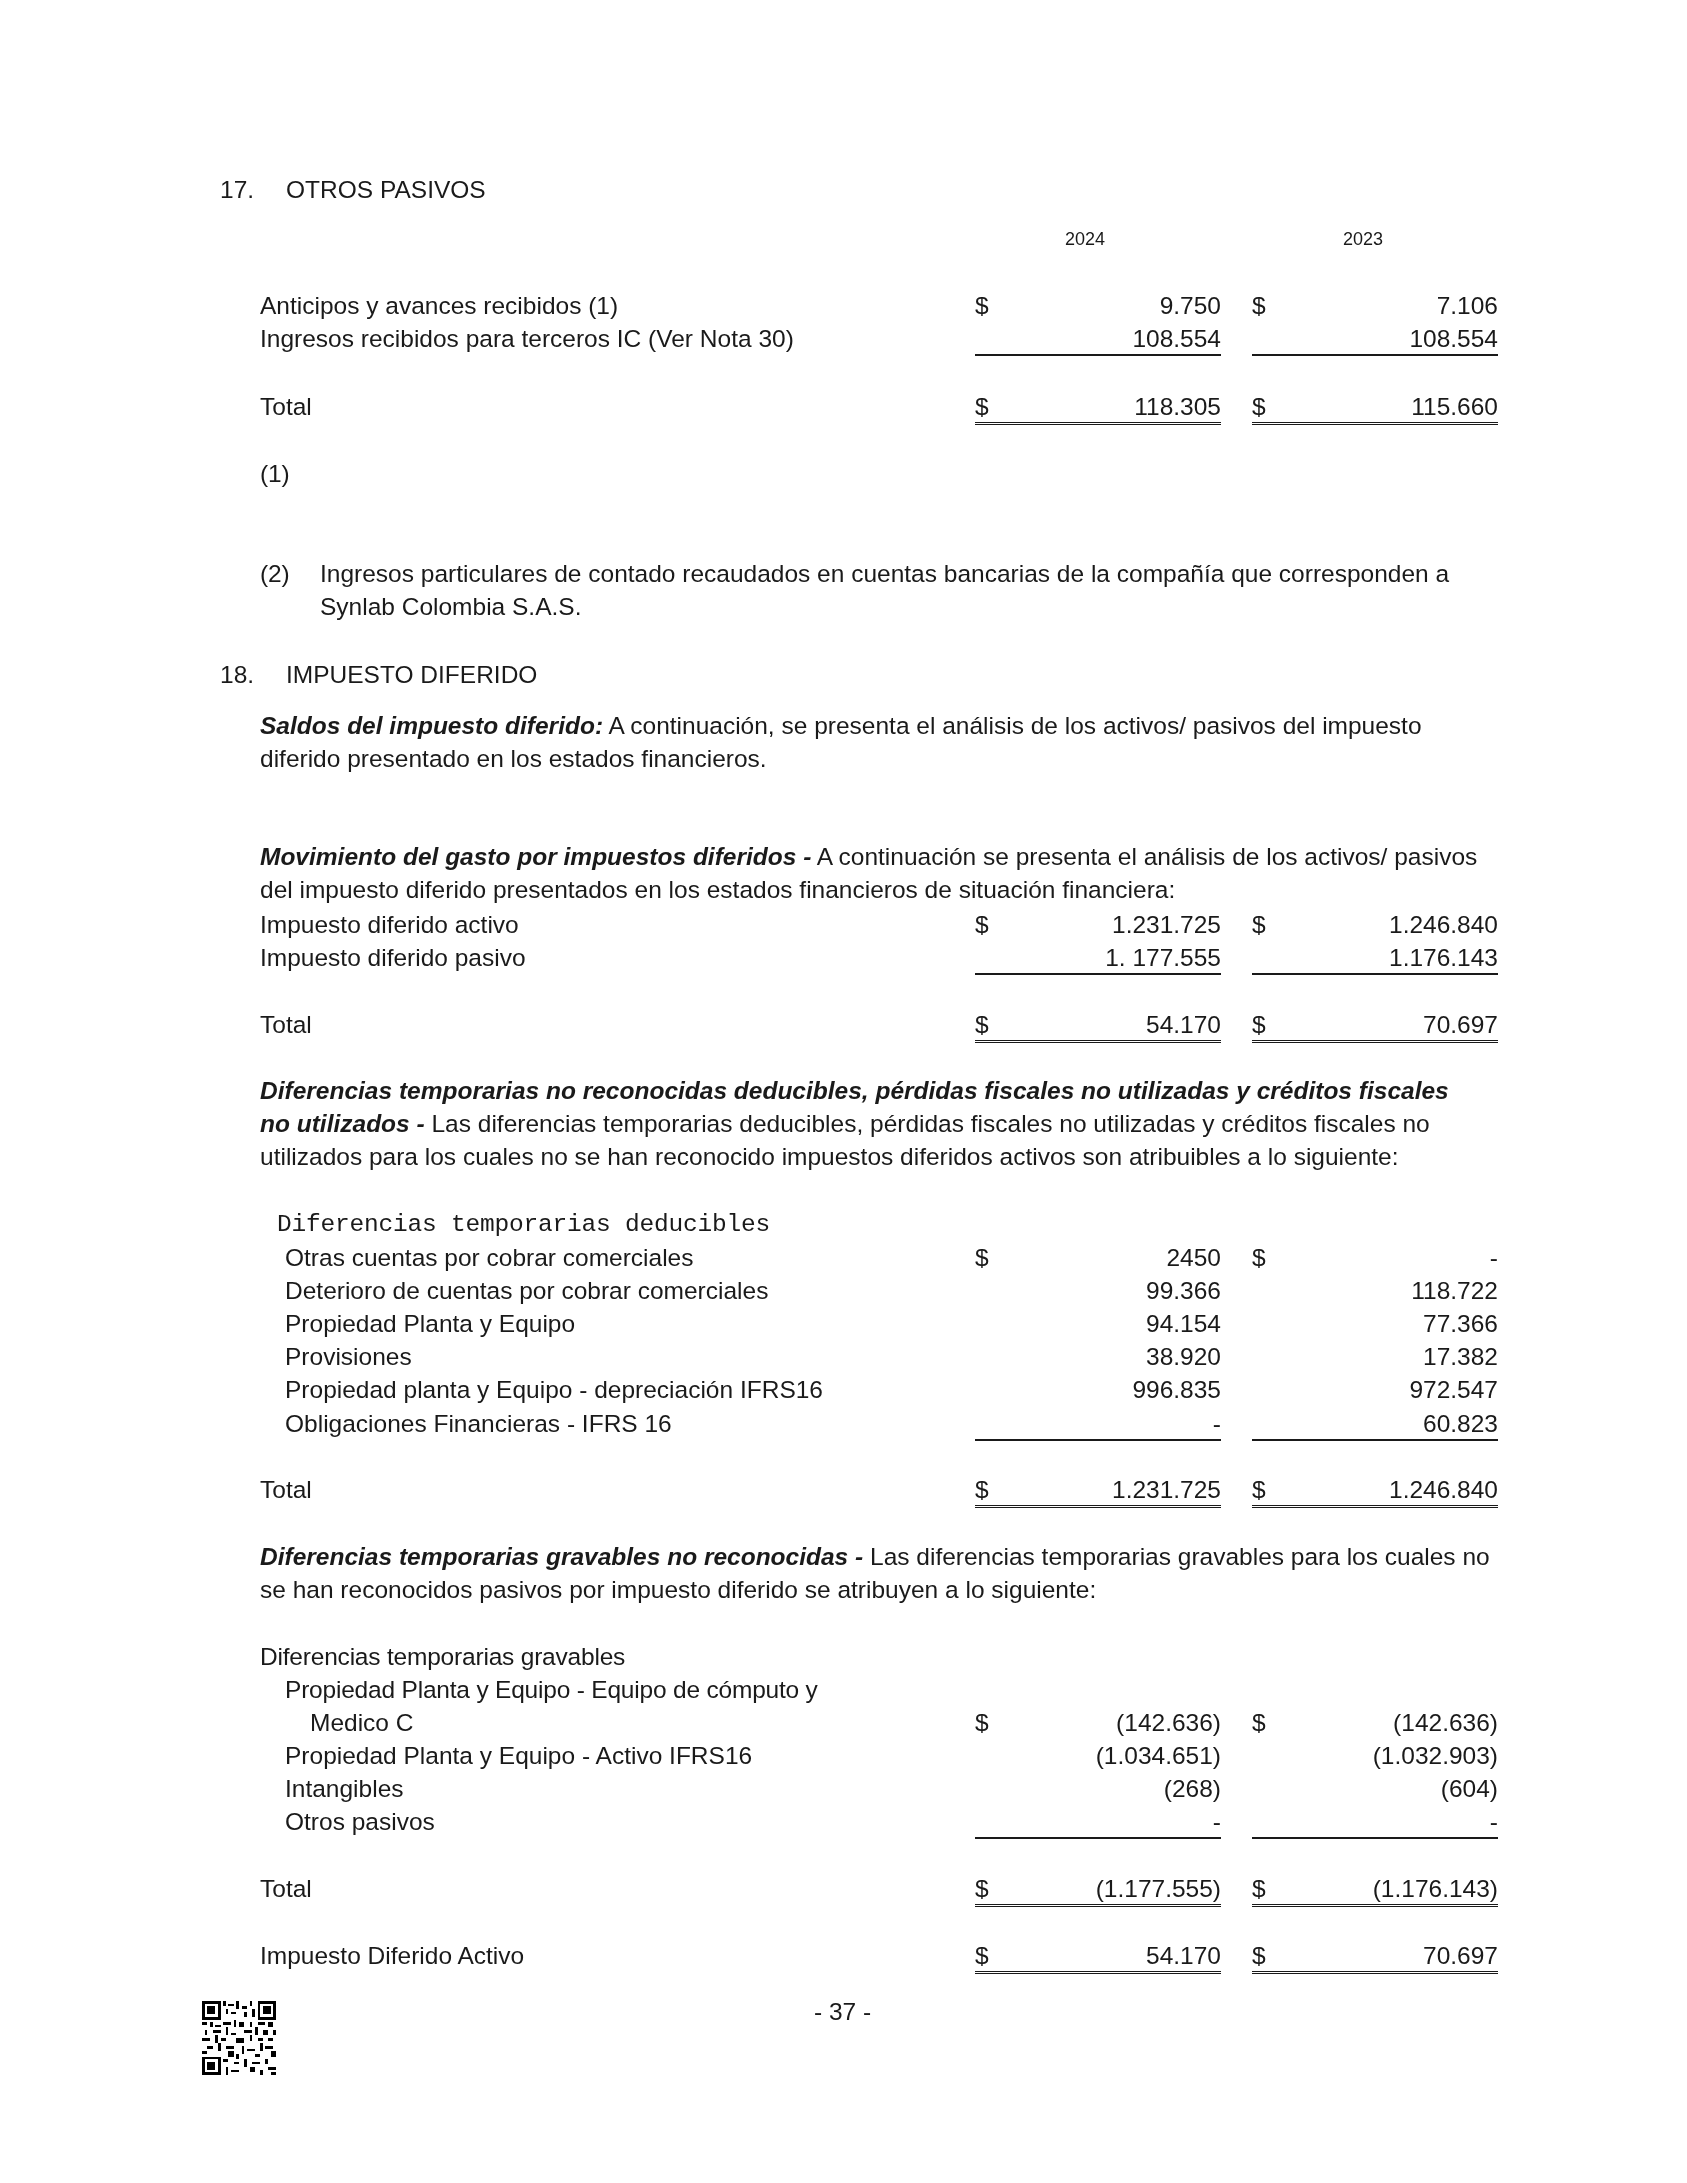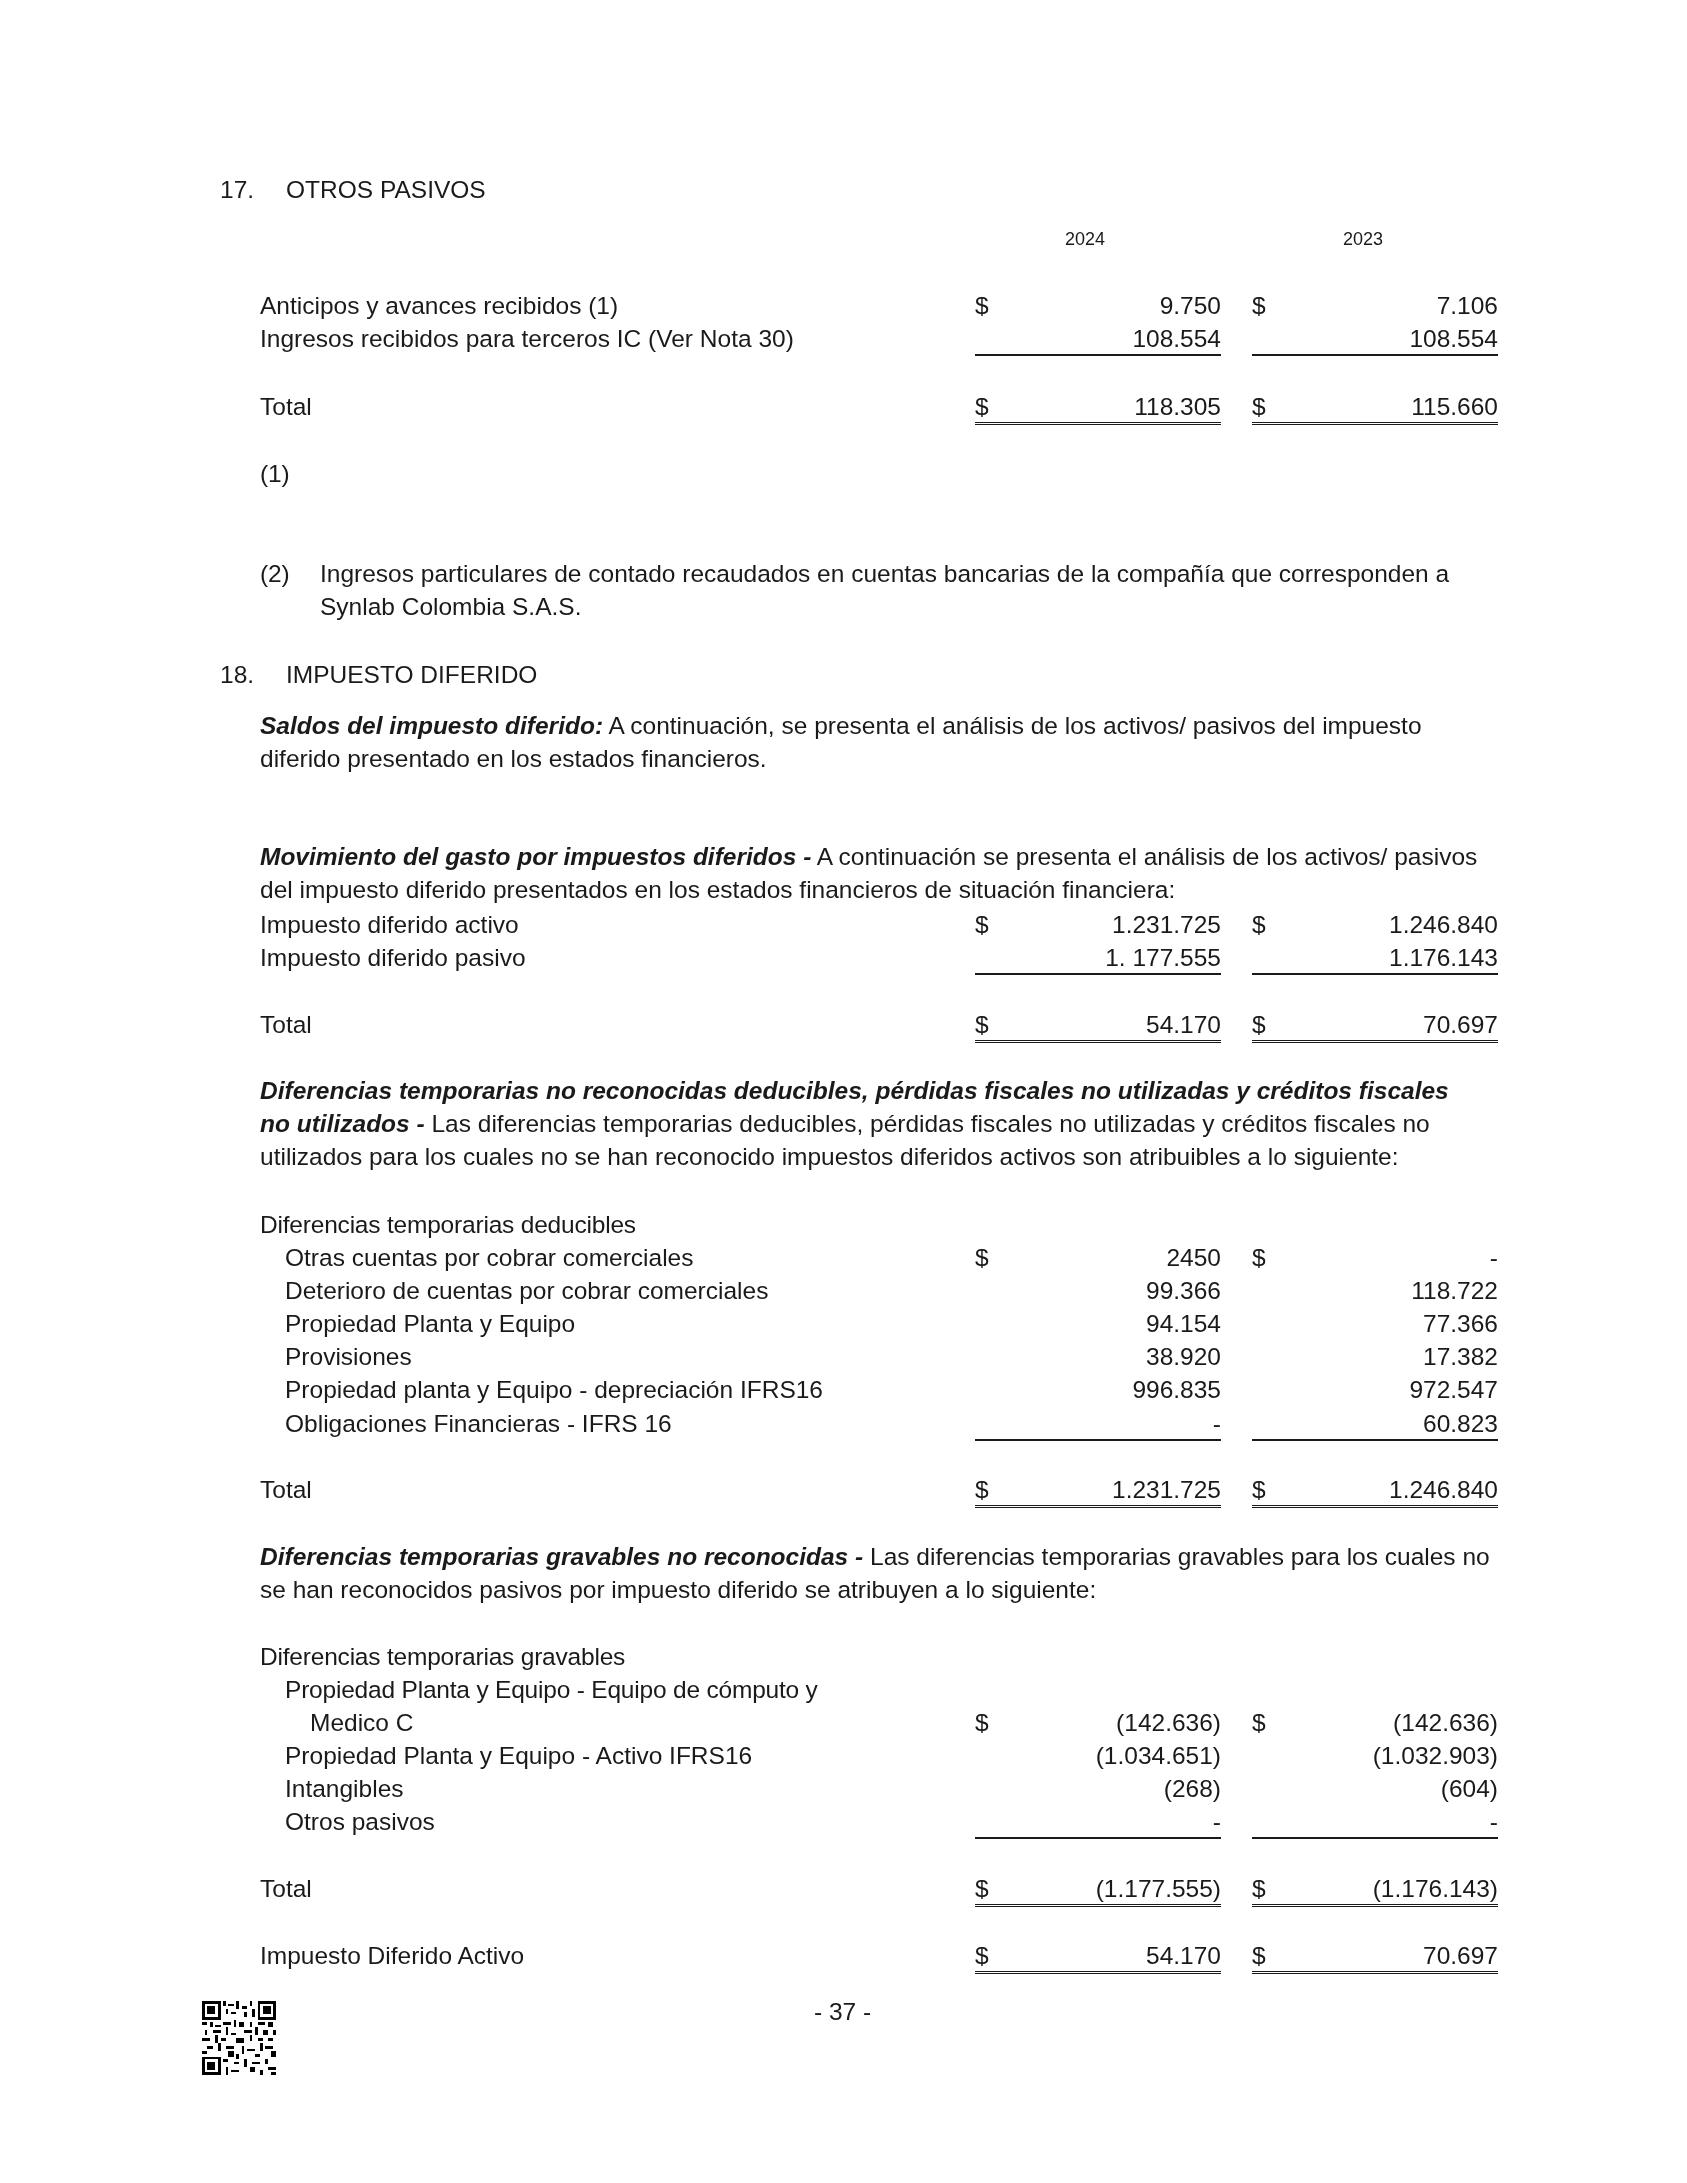--- a/index.html
+++ b/index.html
@@ -112,21 +112,21 @@
         <span class="val">54.170</span>
       </div>
     <div class="col col2 ul-double">
         <span class="cur">$</span>
         <span class="val">70.697</span>
       </div>
   </div>
 
   <div class="para" style="top:1074px;width:1191px;"><span class="bi">Diferencias temporarias  no reconocidas deducibles, pérdidas fiscales no utilizadas y créditos fiscales no utilizados -</span><span> Las diferencias temporarias deducibles, pérdidas  fiscales no utilizadas y créditos fiscales no utilizados  para los cuales no se han reconocido impuestos  diferidos activos son atribuibles a lo siguiente:</span></div>
 
-  <div class="abs t" style="left:260px;top:1208px;">Diferencias temporarias deducibles</div>
+  <div class="abs t" style="left:277px;top:1208px;font-family:Liberation Mono, monospace;">Diferencias temporarias deducibles</div>
 
   <div class="num-row" style="top:1241px;">
     <span class="lbl ind">Otras cuentas por cobrar comerciales</span>
     <div class="col col1">
         <span class="cur">$</span>
         <span class="val">2450</span>
       </div>
     <div class="col col2">
         <span class="cur">$</span>
         <span class="val">-</span>

